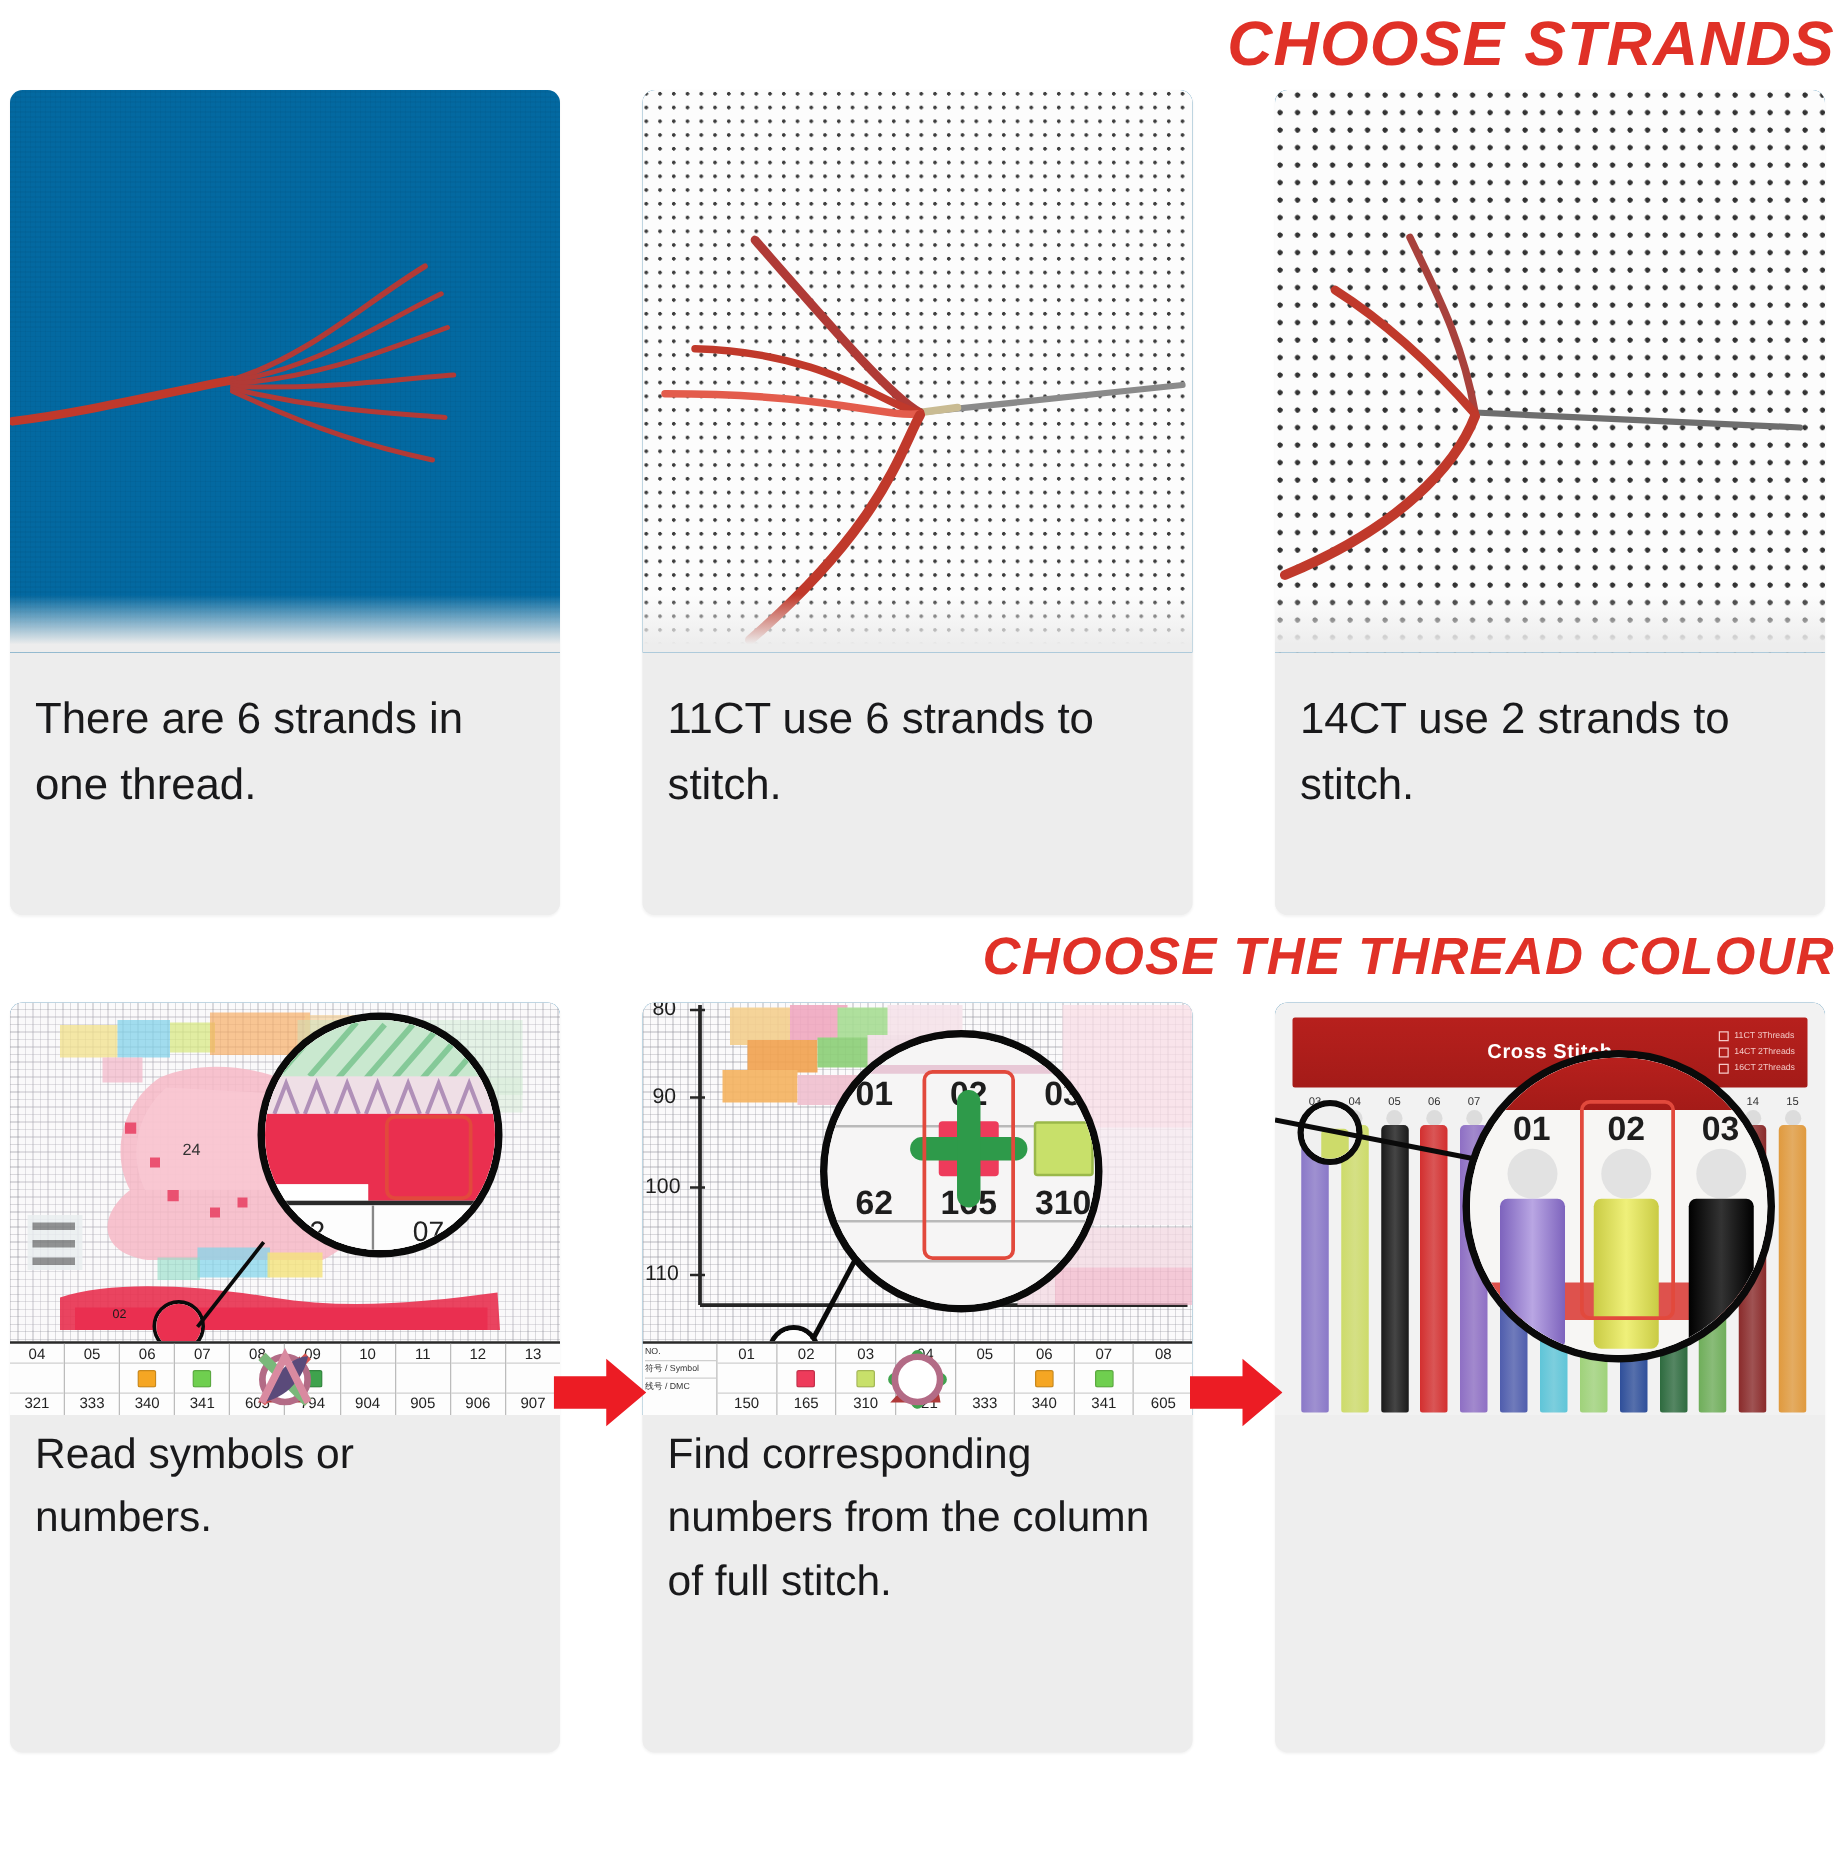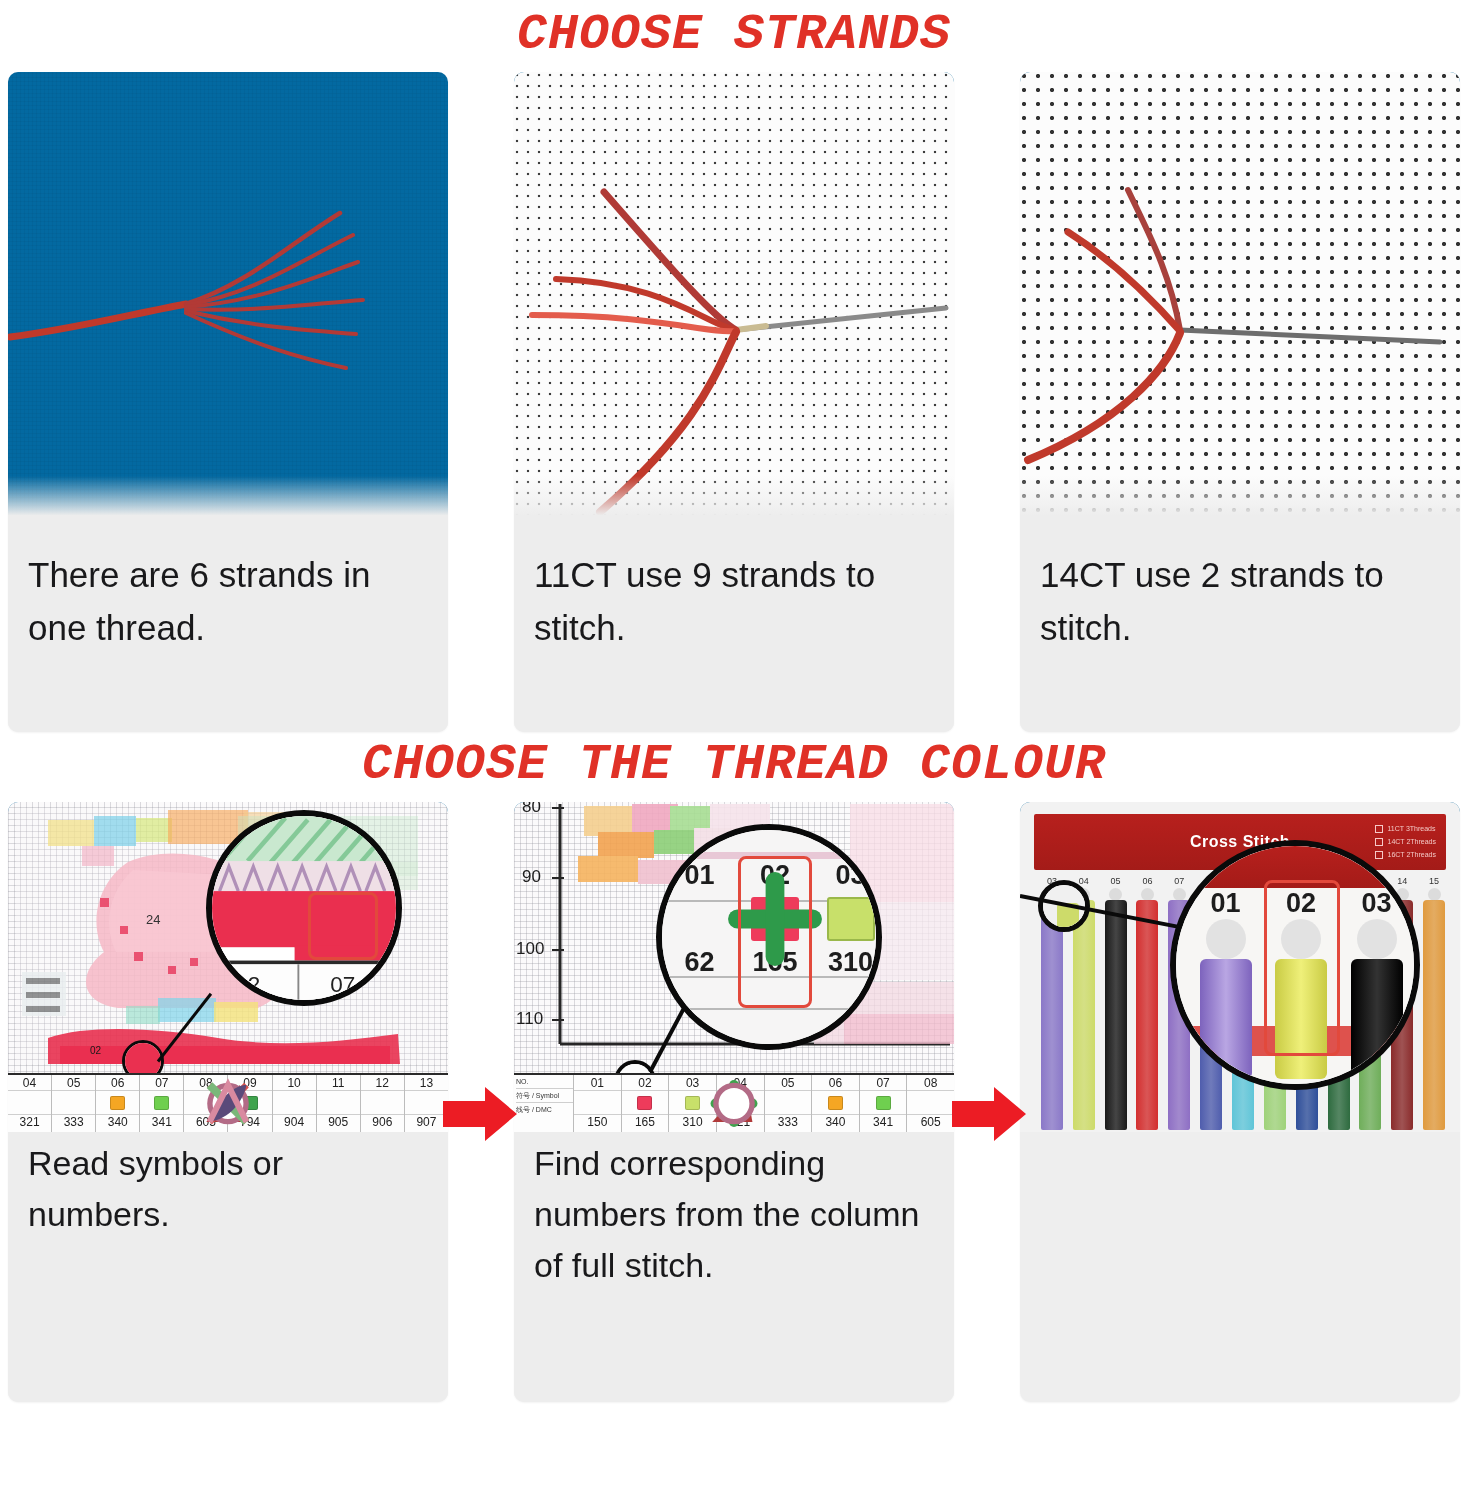--- a/index.html
+++ b/index.html
@@ -7,29 +7,29 @@
     width: 1468px; height: 1500px;
     background: #ffffff;
     font-family: "Liberation Sans", sans-serif;
     overflow: hidden;
   }
   .page { position: relative; width: 1468px; height: 1500px; background: #fff; }
 
   
   .section-title {
     width: 100%;
-    text-align: center;
-    font-family: Liberation Mono, monospace;
+    text-align: right;
+    font-family: Liberation Sans, sans-serif;
     font-style: italic;
     font-weight: bold;
     color: #e03127;
     letter-spacing: 1px;
   }
   #title-strands { font-size: 50px; padding-top: 2px; height: 72px; line-height: 66px; }
-  #title-colour  { font-size: 50px; height: 70px; line-height: 66px; }
+  #title-colour  { font-size: 42px; height: 70px; line-height: 66px; }
 
   
   .row { display: flex; justify-content: space-between; padding: 0 8px; }
   #row-strands { height: 660px; }
   #row-colour  { height: 600px; }
 
   .card {
     position: relative;
     width: 440px;
     background: #eeeeee;
@@ -205,21 +205,21 @@
             <path d="M222 258 L 432 236" stroke="#8a8a8a" stroke-width="5"></path>
             <path d="M222 258 L 252 254" stroke="#c9bb92" stroke-width="6"></path>
             <path d="M222 258 C 200 246, 160 200, 90 120" stroke="#b03a36" stroke-width="7"></path>
             <path d="M222 258 C 195 254, 150 210, 42 207" stroke="#c0392b" stroke-width="6"></path>
             <path d="M222 259 C 190 262, 150 243, 18 243" stroke="#e35c4c" stroke-width="6"></path>
             <path d="M222 260 C 205 292, 190 350, 86 440" stroke="#c0392b" stroke-width="8"></path>
           </g>
         </svg>
         <div class="fade-bottom"></div>
       </div>
-      <div class="caption">11CT use 9 strands to stitch.</div>
+      <div class="caption">11CT use 6 strands to stitch.</div>
     </div>
 
     <div class="card">
       <div class="photo photo-aida">
         <div class="aida-coarse"></div>
         <svg viewBox="0 0 440 450" preserveAspectRatio="none">
           <g fill="none" stroke-linecap="round">
             <path d="M160 258 L 420 270" stroke="#6e6e6e" stroke-width="5"></path>
             <path d="M160 258 C 150 200, 128 160, 108 118" stroke="#a8413c" stroke-width="6"></path>
             <path d="M160 259 C 130 225, 92 188, 48 160" stroke="#c0392b" stroke-width="7"></path>

